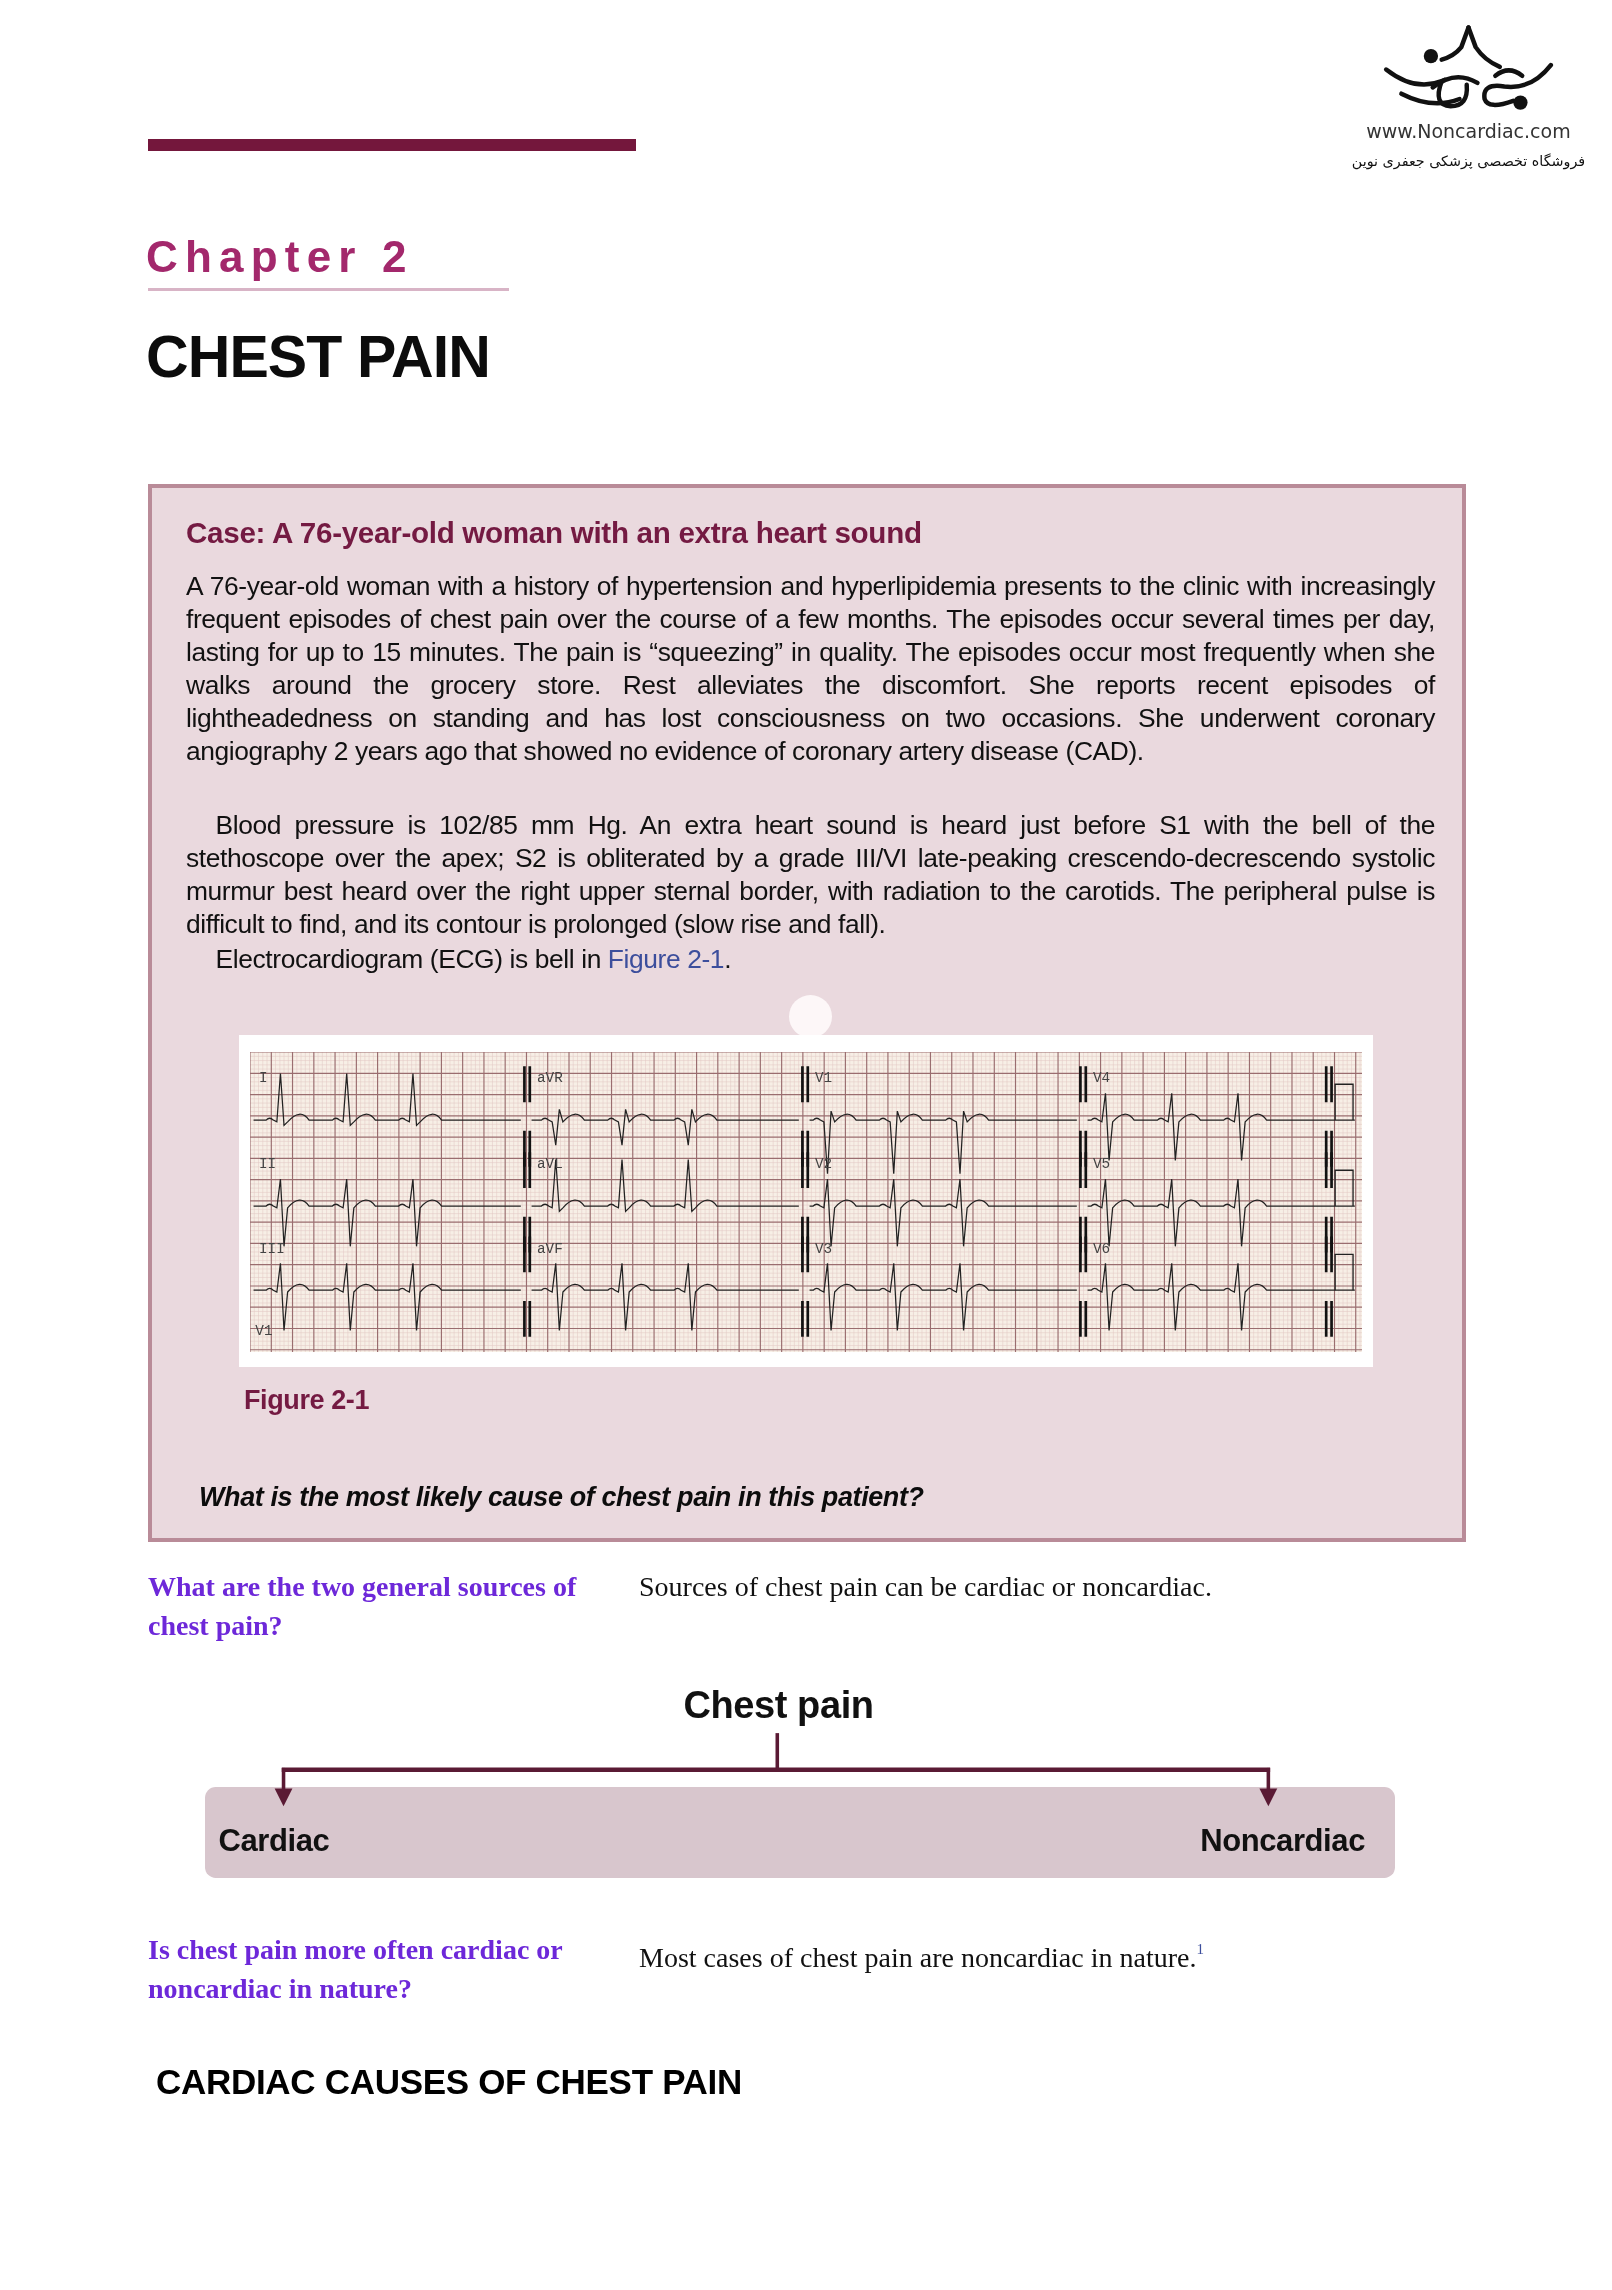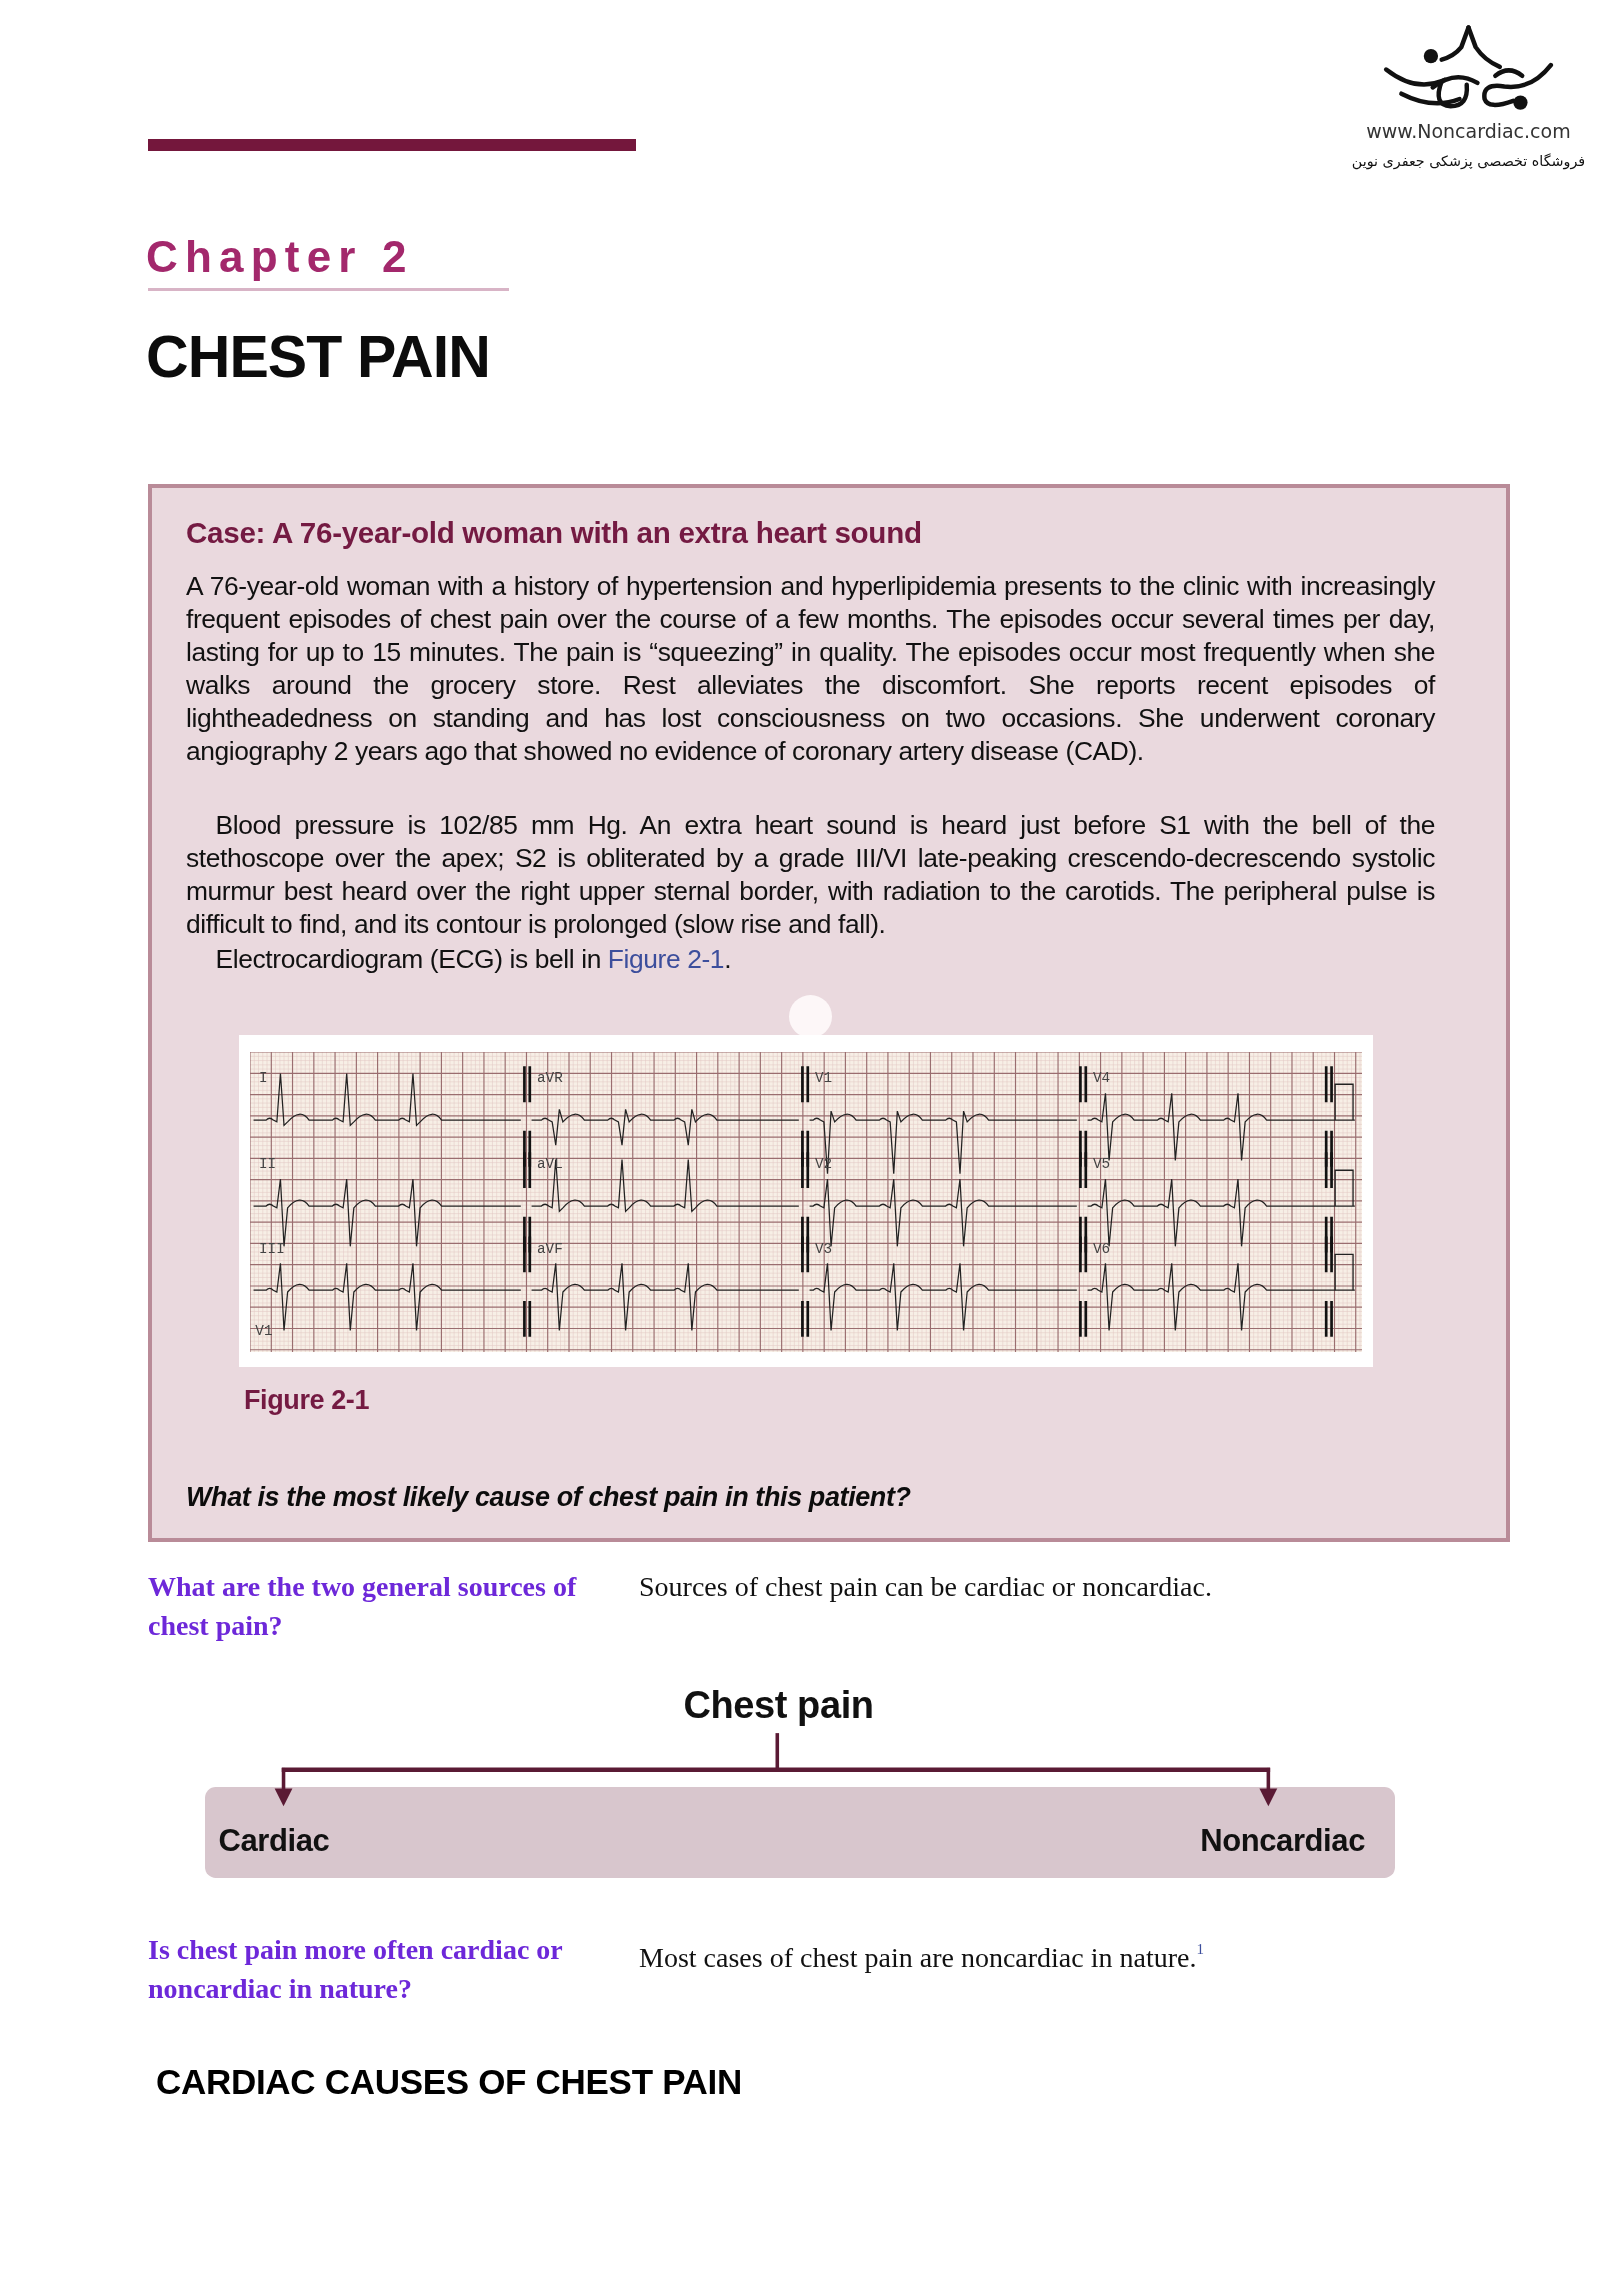--- a/index.html
+++ b/index.html
@@ -11,33 +11,33 @@
   #logo svg { display: block; margin: 0 auto; }
   .logo-url { font-family: "DejaVu Sans", sans-serif; font-size: 19px; color: #333; letter-spacing: 0px; margin-top: 1.8px; }
   .logo-fa { font-family: "DejaVu Sans", sans-serif; font-size: 14.3px; color: #111; margin-top: 10.7px; direction: rtl; }
 
   #top-rule { left: 148px; top: 139px; width: 488px; height: 11.6px; background: #74173c; }
   #chapter-label { left: 146px; top: 230px; font-size: 44px; font-weight: bold; color: #a3286c; letter-spacing: 7.2px; line-height: 54px; }
   #chapter-rule { left: 148px; top: 288px; width: 361px; height: 2.7px; background: #d8b4c6; }
   #chapter-title { left: 146px; top: 321px; font-size: 59px; font-weight: bold; color: #0c0c0c; line-height: 72px; letter-spacing: -0.9px; }
 
   
-  #case-box { left: 148px; top: 484px; width: 1310px; height: 1050px; background: #ead9de; border: 4.5px solid #b98b98; box-sizing: content-box; padding-left: 44px; }
+  #case-box { left: 148px; top: 484px; width: 1310px; height: 1050px; background: #ead9de; border: 4.5px solid #b98b98; box-sizing: content-box; }
   #case-title { left: 34px; top: 27px; font-size: 29.6px; font-weight: bold; color: #741a42; line-height: 36px; letter-spacing: -0.3px; }
   .case-para { position: absolute; left: 34px; width: 1249px; font-size: 26.4px; line-height: 33px; text-align: justify; color: #111; letter-spacing: -0.4px; }
   #case-p1 { top: 82px; }
   #case-p2 { top: 321px; text-indent: 29.6px; }
   #case-p3 { top: 455px; text-indent: 29.6px; }
   .fig-link { color: #3c4e9c; }
   #white-dot { left: 637px; top: 507px; width: 43px; height: 43px; border-radius: 50%; background: #fdf7f8; }
 
   #ecg-frame { left: 87px; top: 547px; width: 1134px; height: 332px; background: #ffffff; }
   #ecg-svg { position: absolute; left: 10.7px; top: 17px; }
   #figure-caption { left: 92px; top: 897px; font-size: 27px; font-weight: bold; color: #741a42; letter-spacing: -0.4px; }
-  #case-question { left: 34px; top: 994px; font-size: 27px; font-weight: bold; font-style: italic; color: #0c0c0c; letter-spacing: -0.4px; }
+  #case-question { left: 47px; top: 994px; font-size: 27px; font-weight: bold; font-style: italic; color: #0c0c0c; letter-spacing: -0.4px; }
 
   
   .qa-q { position: absolute; left: 148px; width: 466px; font-family: "Liberation Serif", serif; font-weight: bold; font-size: 28px; line-height: 39px; color: #6d28d9; }
   .qa-a { position: absolute; left: 639px; width: 806px; font-family: "Liberation Serif", serif; font-size: 28px; line-height: 39px; color: #111; }
   .sup { font-size: 15px; vertical-align: 12.5px; color: #3c4e9c; }
   #qa1-q { top: 1567px; }
   #qa1-a { top: 1567px; }
   #qa2-q { top: 1930px; }
   #qa2-a { top: 1930px; }
 

